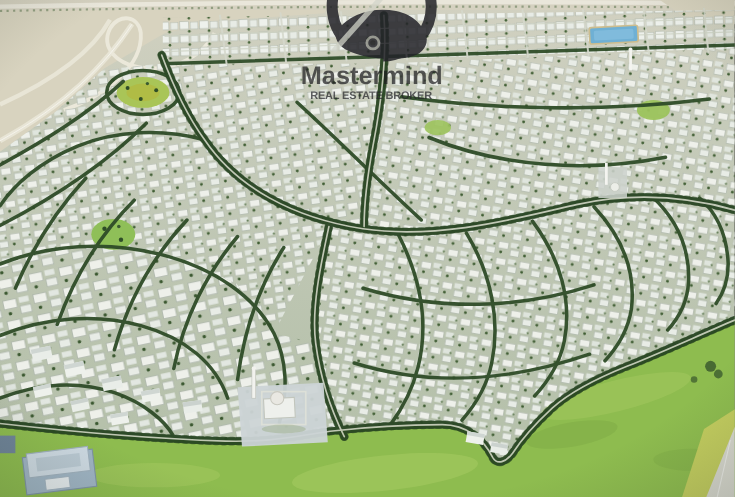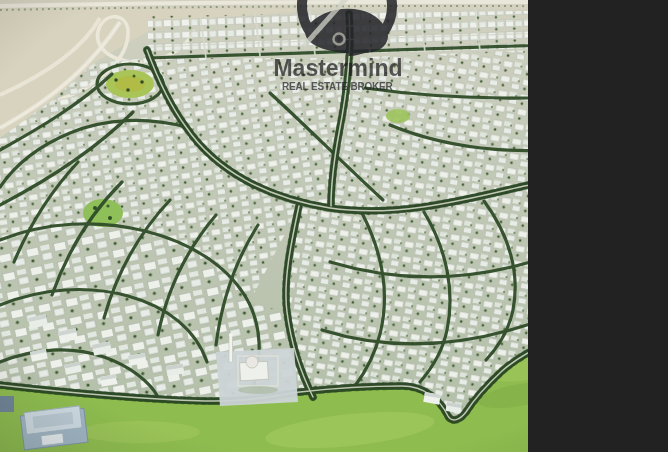--- a/index.html
+++ b/index.html
@@ -1,16 +1,16 @@
 <!DOCTYPE html>
 <html><head>
 <meta charset="utf-8">
 <style>
   html,body{margin:0;padding:0;background:#222;}
-  .stage{position:relative;width:528px;height:452px;overflow:hidden;
+  .stage{position:relative;width:668px;height:452px;overflow:hidden;
          font-family:"Liberation Sans",sans-serif;}
   .stage svg{position:absolute;left:0;top:0;display:block;}
   .brand-text{font-weight:700;}
 </style>
 </head>
 <body>
 
 <div class="stage">
 <svg width="668" height="452" viewBox="0 0 668 452">
   <defs>

